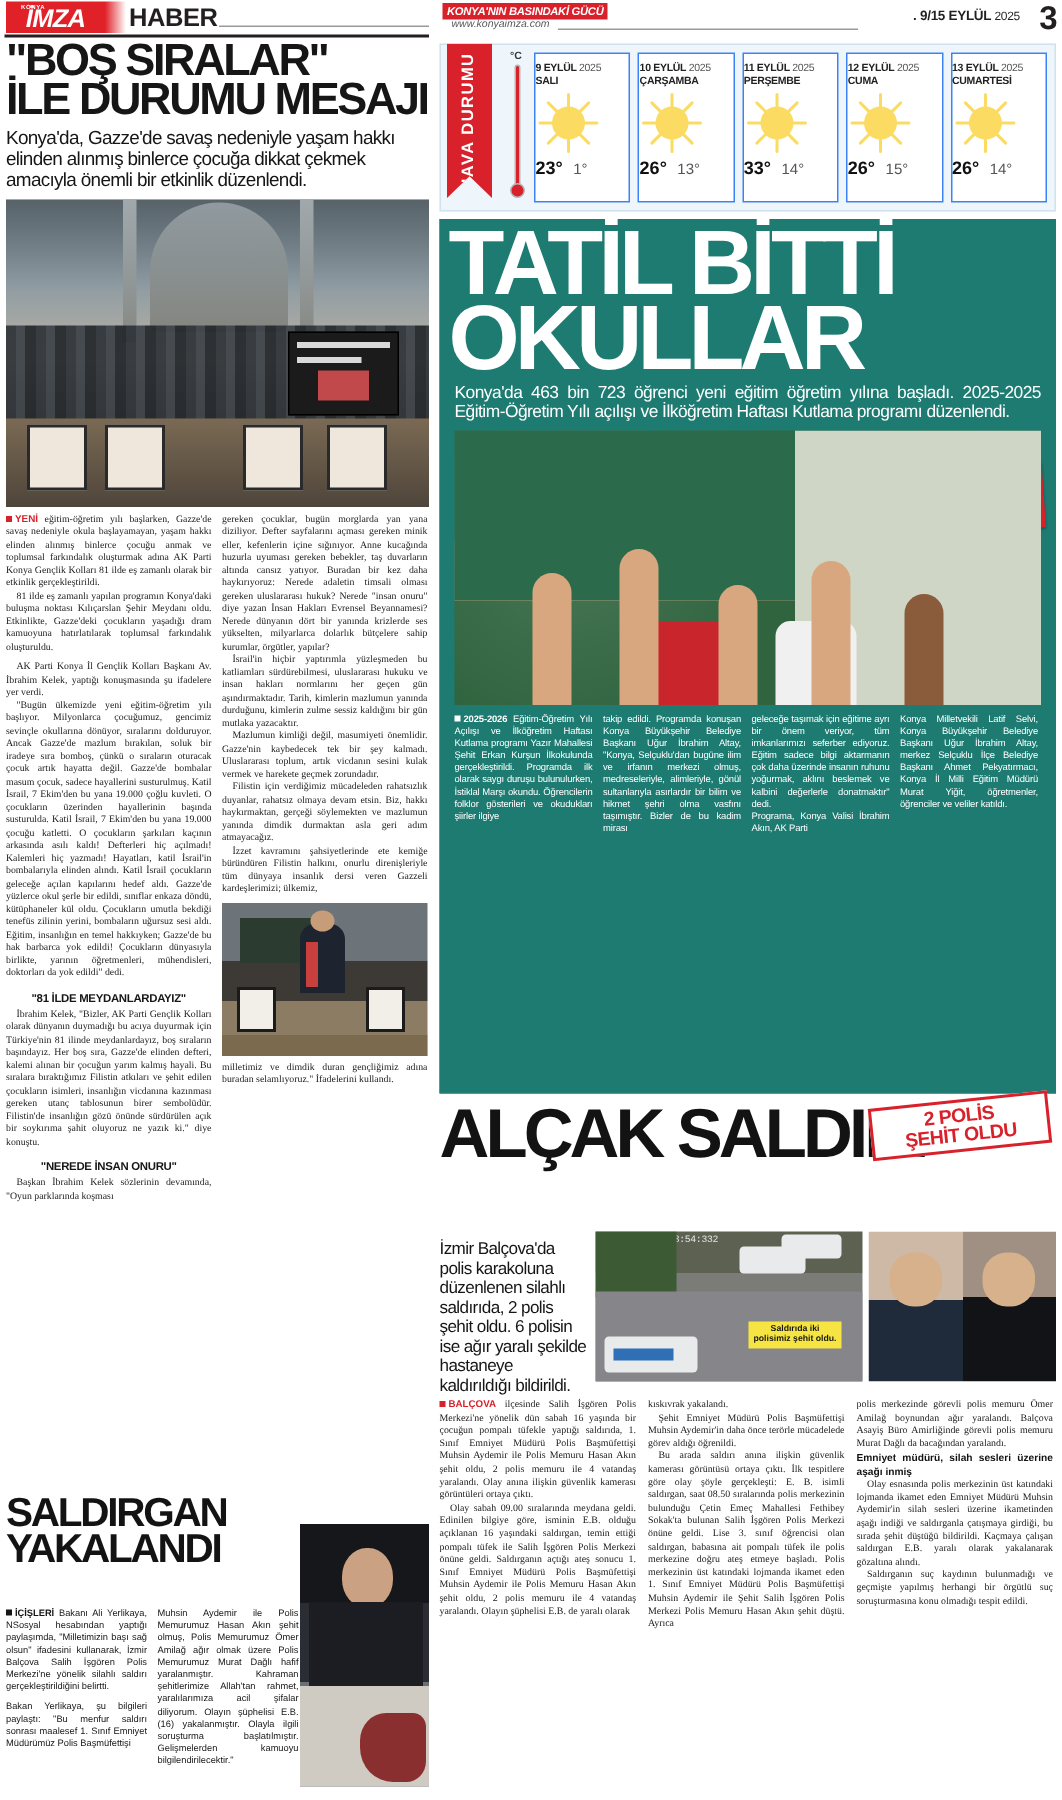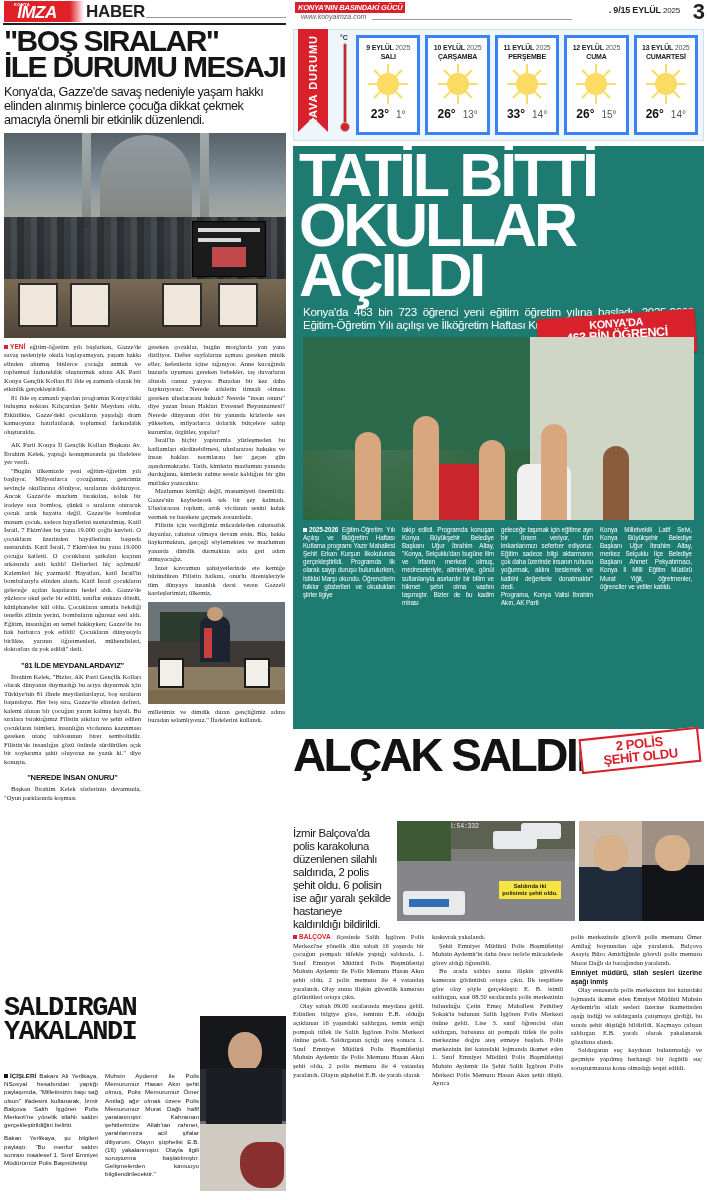--- a/index.html
+++ b/index.html
@@ -159,22 +159,22 @@
     transform: translate(-50%,-50%) rotate(-90deg);
     white-space: nowrap; color: #fff; font-weight: bold; font-size: 11px;
     letter-spacing: 1px; line-height: 11px; text-align:center;
   }
   .wx-therm { position: absolute; left: 45px; top: 4px; width: 12px; height: 104px; }
   .wx-therm .unit { position:absolute; left:1px; top:0; font-size:7px; font-weight:bold; color:#333;}
   .wx-therm .tube { position:absolute; left:4px; top:9px; width:4px; height:82px; background:#d8212a; border:1px solid #b5b5b5; border-radius:2px;}
   .wx-therm .bulb { position:absolute; left:1px; top:88px; width:10px; height:10px; background:#d8212a; border-radius:50%; border:1px solid #b5b5b5;}
   .wx-days { position: absolute; left: 62px; top: 5px; right: 5px; display: flex; gap: 5px; }
   .wx-card {
-    flex: 1; height: 100px; background: #fff; border: 3px solid #3b82f6;
-    display: flex; flex-direction: column; align-items: center; padding-top: 6px;
+    flex: 1; height: 100px; background: #fff; border: 1px solid #3b82f6;
+    display: flex; flex-direction: column; align-items: flex-start; padding-top: 6px;
   }
   .wx-date { font-size: 7px; font-weight: bold; color: #222; letter-spacing: -.2px; }
   .wx-date .yr { font-weight: normal; color: #555; }
   .wx-day { font-size: 7px; font-weight: bold; color: #222; margin-top: 2px; letter-spacing: -.2px;}
   .wx-sun { position: relative; width: 44px; height: 42px; margin-top: 3px; }
   .wx-sun .disc {
     position:absolute; left: 11px; top: 10px; width: 22px; height: 22px;
     border-radius: 50%; background: #fbdb62;
   }
   .wx-sun .ray { position:absolute; left: 21px; top: 20px; width: 2px; height: 19px;
@@ -293,21 +293,21 @@
   .pol-sub {
     font-family:"Liberation Sans", sans-serif; font-weight:bold; font-size:6.8px;
     line-height:8.4px; color:#111; text-indent:0; margin-top:2px;
   }
   .pol-tag { font-family:"Liberation Sans",sans-serif; font-weight:bold; font-size:6.5px; color:#d8212a;}
 
   
   .bl { position: absolute; left: 4px; top: 996px; width: 282px; }
   .bl-head {
     font-size: 27px; font-weight: bold; color: #131313; letter-spacing: -1.5px;
-    line-height: 24px; width: 196px; font-family: Liberation Mono, monospace;
+    line-height: 24px; width: 196px;
   }
   .bl-head .r2 { display:block; }
   .bl-photo {
     position: absolute; right: 0; top: 20px; width: 86px; height: 175px;
     background: linear-gradient(180deg,#15171a 0 30%, #2a2d33 30% 60%, #6b6f74 60% 100%);
     overflow:hidden;
   }
   .bl-photo .head { position:absolute; left: 28px; top: 16px; width: 34px; height: 40px;
     background:#caa183; border-radius: 48%; }
   .bl-photo .body { position:absolute; left: 6px; top: 52px; width: 76px; height: 62px; background:#1b1d22; }
@@ -505,21 +505,20 @@
             <span class="wx-lo">14°</span>
           </div>
         </div>
       </div>
   </div>
 
   <div class="green">
     <div class="green-head">
       <span>TATİL BİTTİ</span>
       <span class="r2">OKULLAR</span>
-      <span class="r2">AÇILDI</span>
     </div>
     <div class="stamp">
       <div class="s1">KONYA'DA</div>
       <div class="s2">463 BİN ÖĞRENCİ</div>
       <div class="s3">DERS BAŞI YAPTI</div>
     </div>
     <div class="green-spot">Konya'da 463 bin 723 öğrenci yeni eğitim öğretim yılına başladı. 2025-2025 Eğitim-Öğretim Yılı açılışı ve İlköğretim Haftası Kutlama programı düzenlendi.</div>
     <div class="green-photo">
       <div class="board"></div>
       <div class="wall"></div>

